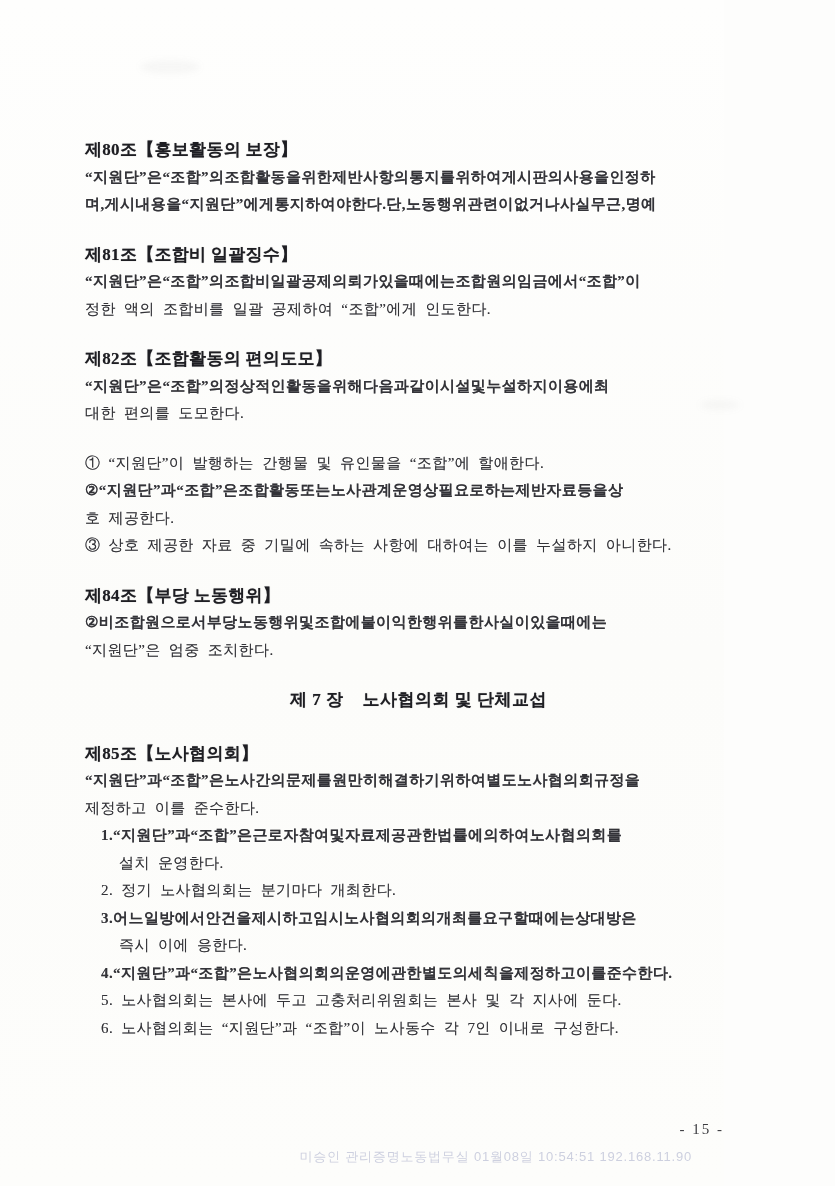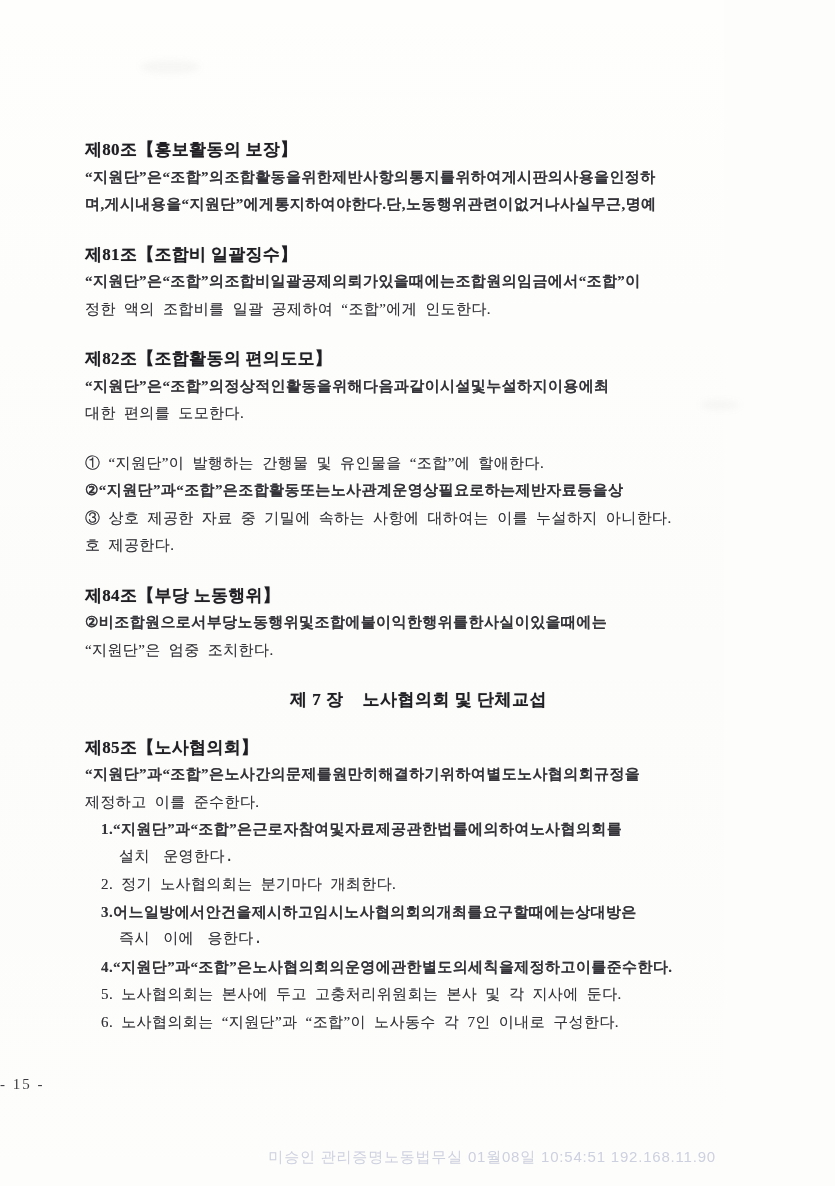--- a/index.html
+++ b/index.html
@@ -43,47 +43,47 @@
     text-shadow: 0 0 0.6px rgba(45,45,52,0.45);
   }
   .line.fill {
     display: flex;
     justify-content: flex-start;
     word-spacing: 0;
     font-weight: bold;
   }
   .line.fill span { flex: 0 0 auto; }
   .ind1 { padding-left: 16px; }
-  .ind2 { padding-left: 34px; font-family: Liberation Mono, monospace; }
+  .ind2 { padding-left: 34px; }
   .chapter {
     text-align: center;
     font-weight: bold;
     font-size: 17px;
     line-height: 27.5px;
     color: #1e1e23;
     letter-spacing: 0.5px;
-    margin: 16px 0 20px 0;
+    margin: 16px 0 26px 0;
     white-space: pre-wrap;
     text-shadow: 0 0 0.7px rgba(25,25,30,0.55);
   }
   .page-number {
     position: absolute;
     left: 0;
     right: 0;
-    top: 1076px;
-    text-align: left;
+    top: 1121px;
+    text-align: right;
     font-size: 15px;
     letter-spacing: 2px;
     color: #3c3c40;
   }
   .watermark {
     position: absolute;
-    right: 8px;
+    right: 32px;
     top: 1148px;
-    font-size: 15px;
+    font-size: 13px;
     letter-spacing: 0.8px;
     color: rgba(125, 135, 180, 0.38);
     filter: blur(0.5px);
     white-space: nowrap;
     font-family: "Liberation Sans", "DejaVu Sans", sans-serif;
   }
   
   .smudge {
     position: absolute;
     border-radius: 50%;
@@ -170,22 +170,22 @@
           <span>조합활동</span>
           <span>또는</span>
           <span>노사관계</span>
           <span>운영상</span>
           <span>필요로</span>
           <span>하는</span>
           <span>제반자료</span>
           <span>등을</span>
           <span>상</span>
         </div>
+        <div class="line ind0">호 제공한다.</div>
         <div class="line ind0">③ 상호 제공한 자료 중 기밀에 속하는 사항에 대하여는 이를 누설하지 아니한다.</div>
-        <div class="line ind0">호 제공한다.</div>
       </section>
       <section class="article">
         <div class="article-heading">제84조【부당 노동행위】</div>
         <div class="line ind0 fill">
           <span>②</span>
           <span>비조합원으로서</span>
           <span>부당</span>
           <span>노동행위</span>
           <span>및</span>
           <span>조합에</span>

